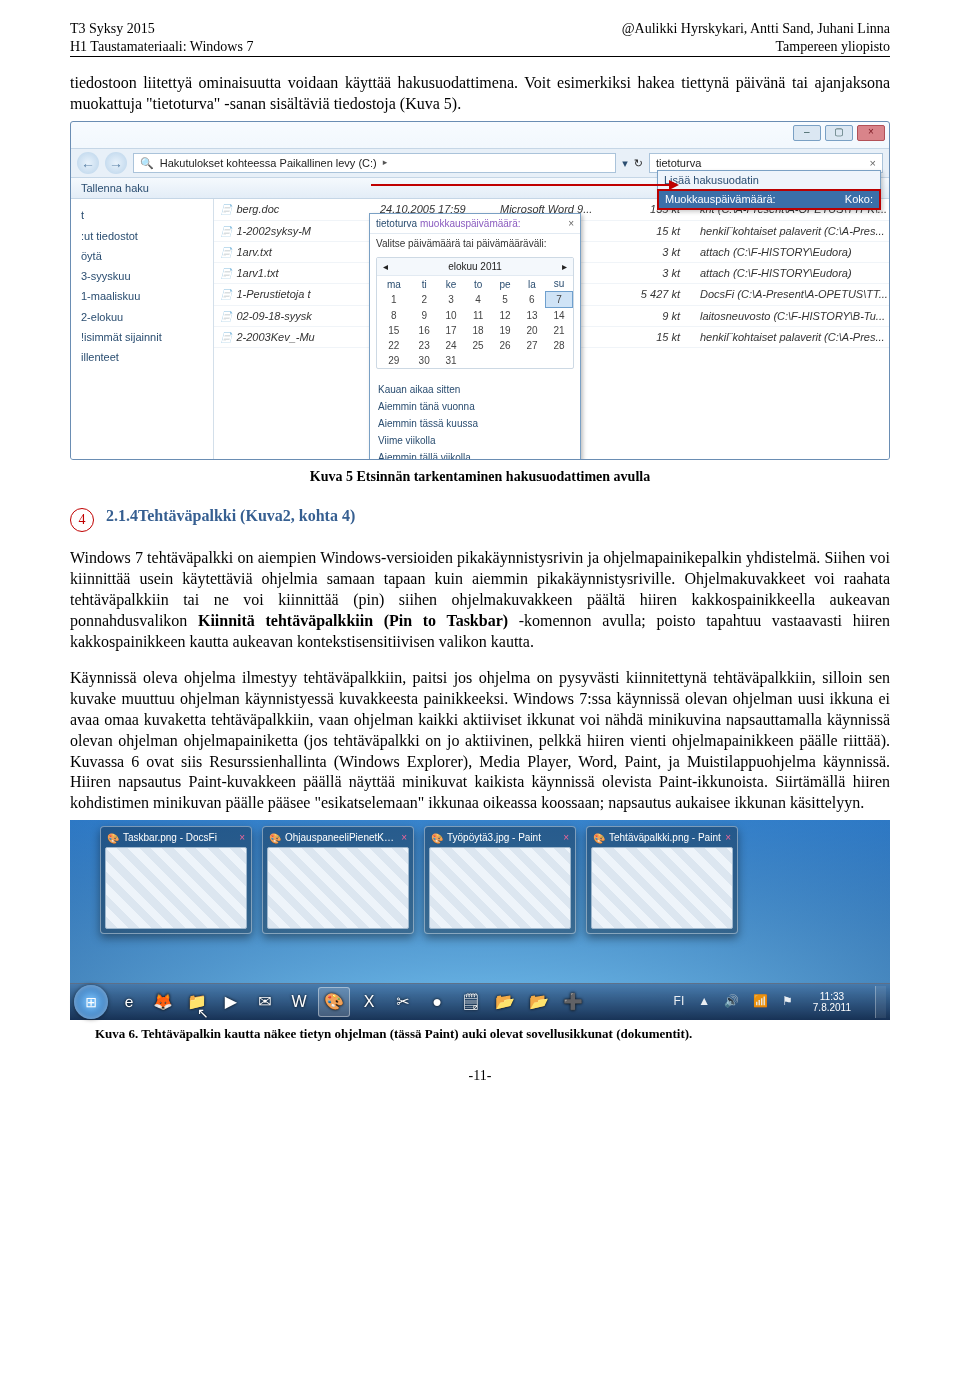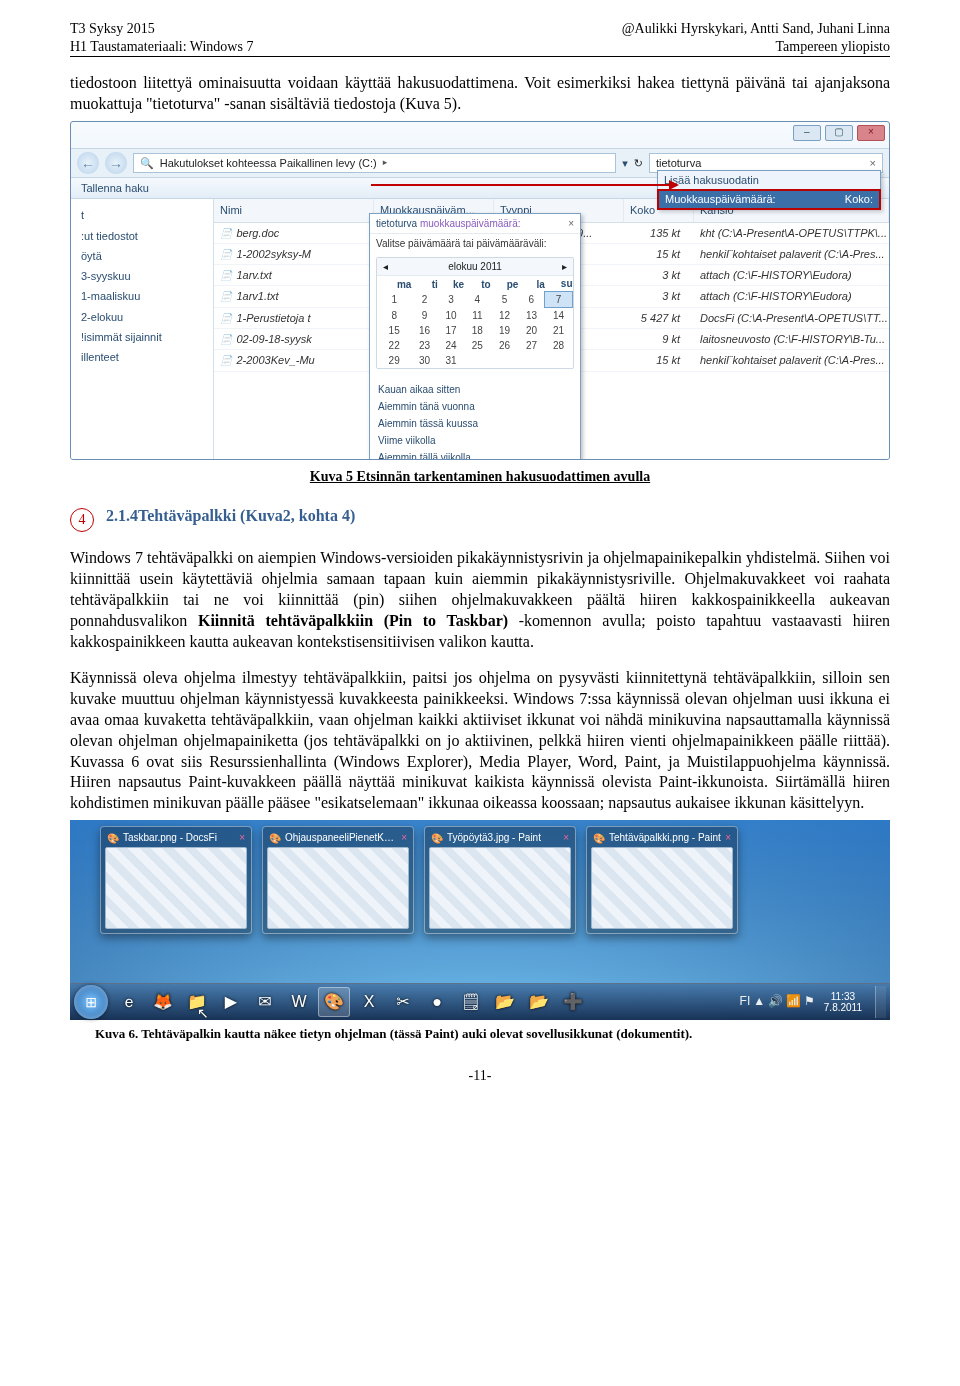--- a/index.html
+++ b/index.html
@@ -26,21 +26,20 @@
   }
   .body-text {
     text-align: justify;
     margin-bottom: 4px;
   }
   .caption {
     text-align: center;
     font-weight: bold;
     font-size: 14px;
     margin: 8px 0 20px 0;
-    text-decoration: underline;
   }
   .caption-left {
     text-align: left;
     font-weight: bold;
     font-size: 13px;
     margin: 6px 0 4px 25px;
   }
   .section-row {
     display: flex;
     align-items: flex-start;
@@ -256,21 +255,21 @@
     font-size: 10px;
   }
   .cal .ch {
     display:flex; justify-content:space-between; align-items:center;
     padding: 2px 6px;
     background:#f4f8fc;
     border-bottom:1px solid #e2eaf2;
   }
   .cal table { width:100%; border-collapse:collapse; text-align:center; }
   .cal td, .cal th { padding:1px 0; font-size:10px; color:#444;}
-  .cal th { color:#2a4d70; font-weight:bold;text-align:right;}
+  .cal th { color:#2a4d70; font-weight:normal;}
   .cal .sel { background:#cfe3f6; border:1px solid #6fa0ce;}
   .sugg-list {
     margin-top: 12px;
   }
   .sugg-list div { padding: 2px 8px; color:#2a4d70; }
   .taskbar-shot {
     position: relative;
     height: 200px;
     background:
       radial-gradient(1200px 400px at 50% 240px, #7fd1ff, transparent 70%),
@@ -332,21 +331,21 @@
     display:flex;align-items:center;justify-content:center;
     font-size:16px; color:#fff;
     text-shadow:0 0 3px #000;
   }
   .tb-ic.active {
     background: rgba(255,255,255,.18);
     border: 1px solid rgba(255,255,255,.4);
   }
   .tray {
     margin-left: auto;
-    display:flex; align-items:center; gap:3px;
+    display:flex; align-items:center; gap:14px;
     color:#fff; font-size:10px;
   }
   .tray .sic { font-size:12px; opacity:.9;}
   .tray .clock { text-align:center; line-height:1.1; padding:0 6px;}
   .show-dt {
     width: 10px; height: 32px;
     border-left: 1px solid rgba(255,255,255,.3);
     background: rgba(255,255,255,.08);
     margin-left:4px;
   }
@@ -421,27 +420,20 @@
         <div>t</div>
         <div>:ut tiedostot</div>
         <div>öytä</div>
         <div>3-syyskuu</div>
         <div>1-maaliskuu</div>
         <div>2-elokuu</div>
         <div>!isimmät sijainnit</div>
         <div>illenteet</div>
       </div>
       <div class="listarea">
-        <div class="cols">
-          <div>Nimi</div>
-          <div>Muokkauspäiväm...</div>
-          <div>Tyyppi</div>
-          <div>Koko</div>
-          <div>Kansio</div>
-        </div>
 
         <div id="filerows">
             <div class="filerow">
               <div class="nm">berg.doc</div>
               <div>24.10.2005 17:59</div>
               <div>Microsoft Word 9...</div>
               <div class="sz">135 kt</div>
               <div>kht (C:\A-Present\A-OPETUS\TTPK\...</div>
             </div>
             <div class="filerow">

